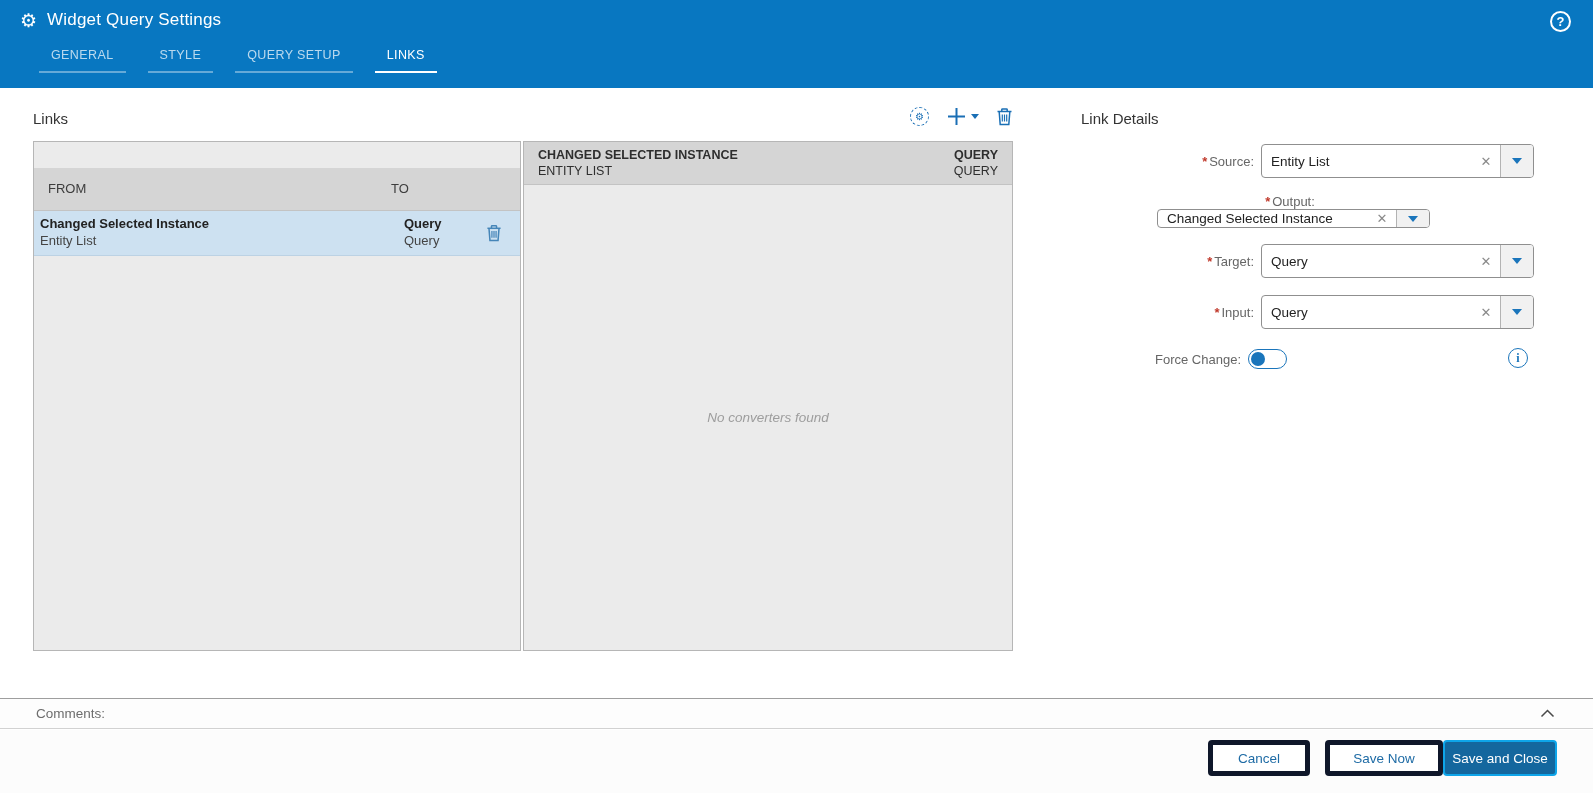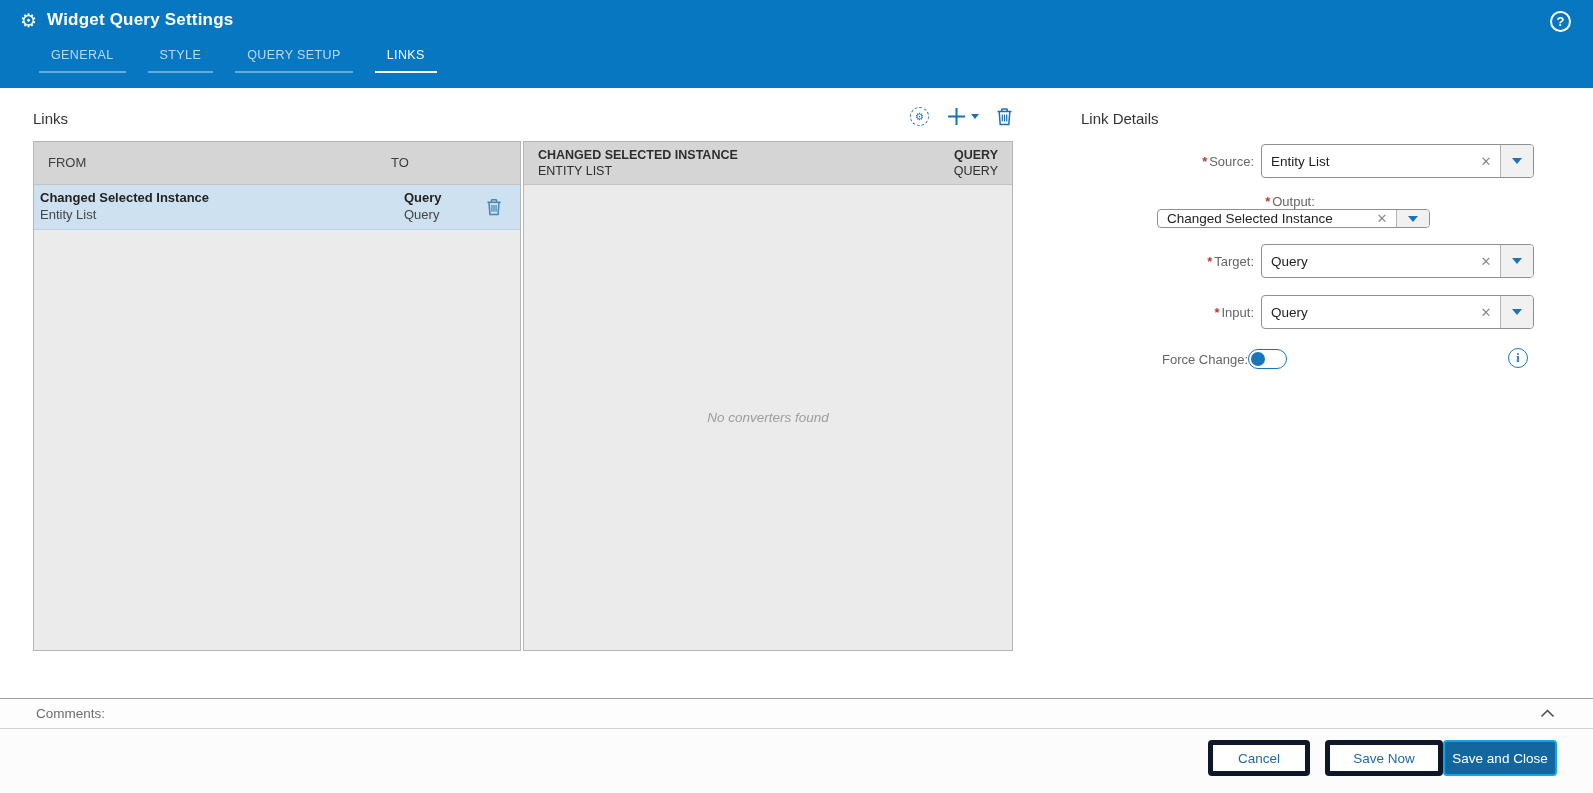--- a/index.html
+++ b/index.html
@@ -15,21 +15,21 @@
   
   .titlebar {
     position:absolute; top:0; left:0; width:1593px; height:88px;
     background:#0877c1;
   }
   .title-row {
     position:absolute; top:10px; left:20px;
     display:flex; align-items:center; gap:10px; color:#fff;
   }
   .gear-glyph { font-size:19px; line-height:1; }
-  .dlg-title { font-size:17px; font-weight:700; letter-spacing:.2px; }
+  .dlg-title { font-size:17px; font-weight:400; letter-spacing:.2px; }
   .help-circle {
     position:absolute; top:11px; right:22px;
     width:21px; height:21px; border:2px solid #fff; border-radius:50%;
     display:flex; align-items:center; justify-content:center;
     color:#fff; font-size:13px; font-weight:700; cursor:pointer;
   }
   .tabs {
     position:absolute; left:39px; top:45px; display:flex;
   }
   .tab {
@@ -64,21 +64,21 @@
   .icon-btn { cursor:pointer; display:flex; align-items:center; }
 
   
   .links-table {
     position:absolute; left:33px; top:141px; width:488px; height:510px;
     background:#ebebeb; border:1px solid #b6b6b6;
   }
   .table-header {
     position:relative; height:43px; background:#d5d5d5;
     border-bottom:1px solid #c3c3c3;
-    font-size:13px; color:#3d3d3d;
+    font-size:13px; color:#3d3d3d;margin-top:26px;
   }
   .table-header .col-from { position:absolute; left:14px; top:13px; }
   .table-header .col-to   { position:absolute; left:357px; top:13px; }
   .table-row {
     position:relative; height:45px; background:#cde1f1;
     border-bottom:1px solid #bcd2e4; font-size:13px; cursor:pointer;
   }
   .cell-from { position:absolute; left:6px; top:5px; line-height:16.5px; }
   .cell-to   { position:absolute; left:370px; top:5px; line-height:16.5px; }
   .cell-primary { font-weight:700; color:#222; }
@@ -136,21 +136,21 @@
     border-radius:0 3px 3px 0;
     display:flex; align-items:center; justify-content:center; cursor:pointer;
   }
   .combo-btn .caret-down {
     border-left:5.5px solid transparent; border-right:5.5px solid transparent;
     border-top:6.5px solid #1a75bb;
   }
 
   .force-row { position:absolute; left:1053px; top:349px; width:481px;
     display:flex; align-items:center; }
-  .force-label { width:195px; text-align:right; 
+  .force-label { width:195px; text-align:right; padding-right:7px;
     font-size:13px; color:#666; }
   .toggle {
     width:39px; height:20px; border:1.5px solid #1a75bb; border-radius:11px;
     background:#fff; position:relative; cursor:pointer;
   }
   .toggle .knob {
     position:absolute; left:2px; top:1.5px; width:14px; height:14px;
     border-radius:50%; background:#1a75bb;
   }
   .info-circle {

